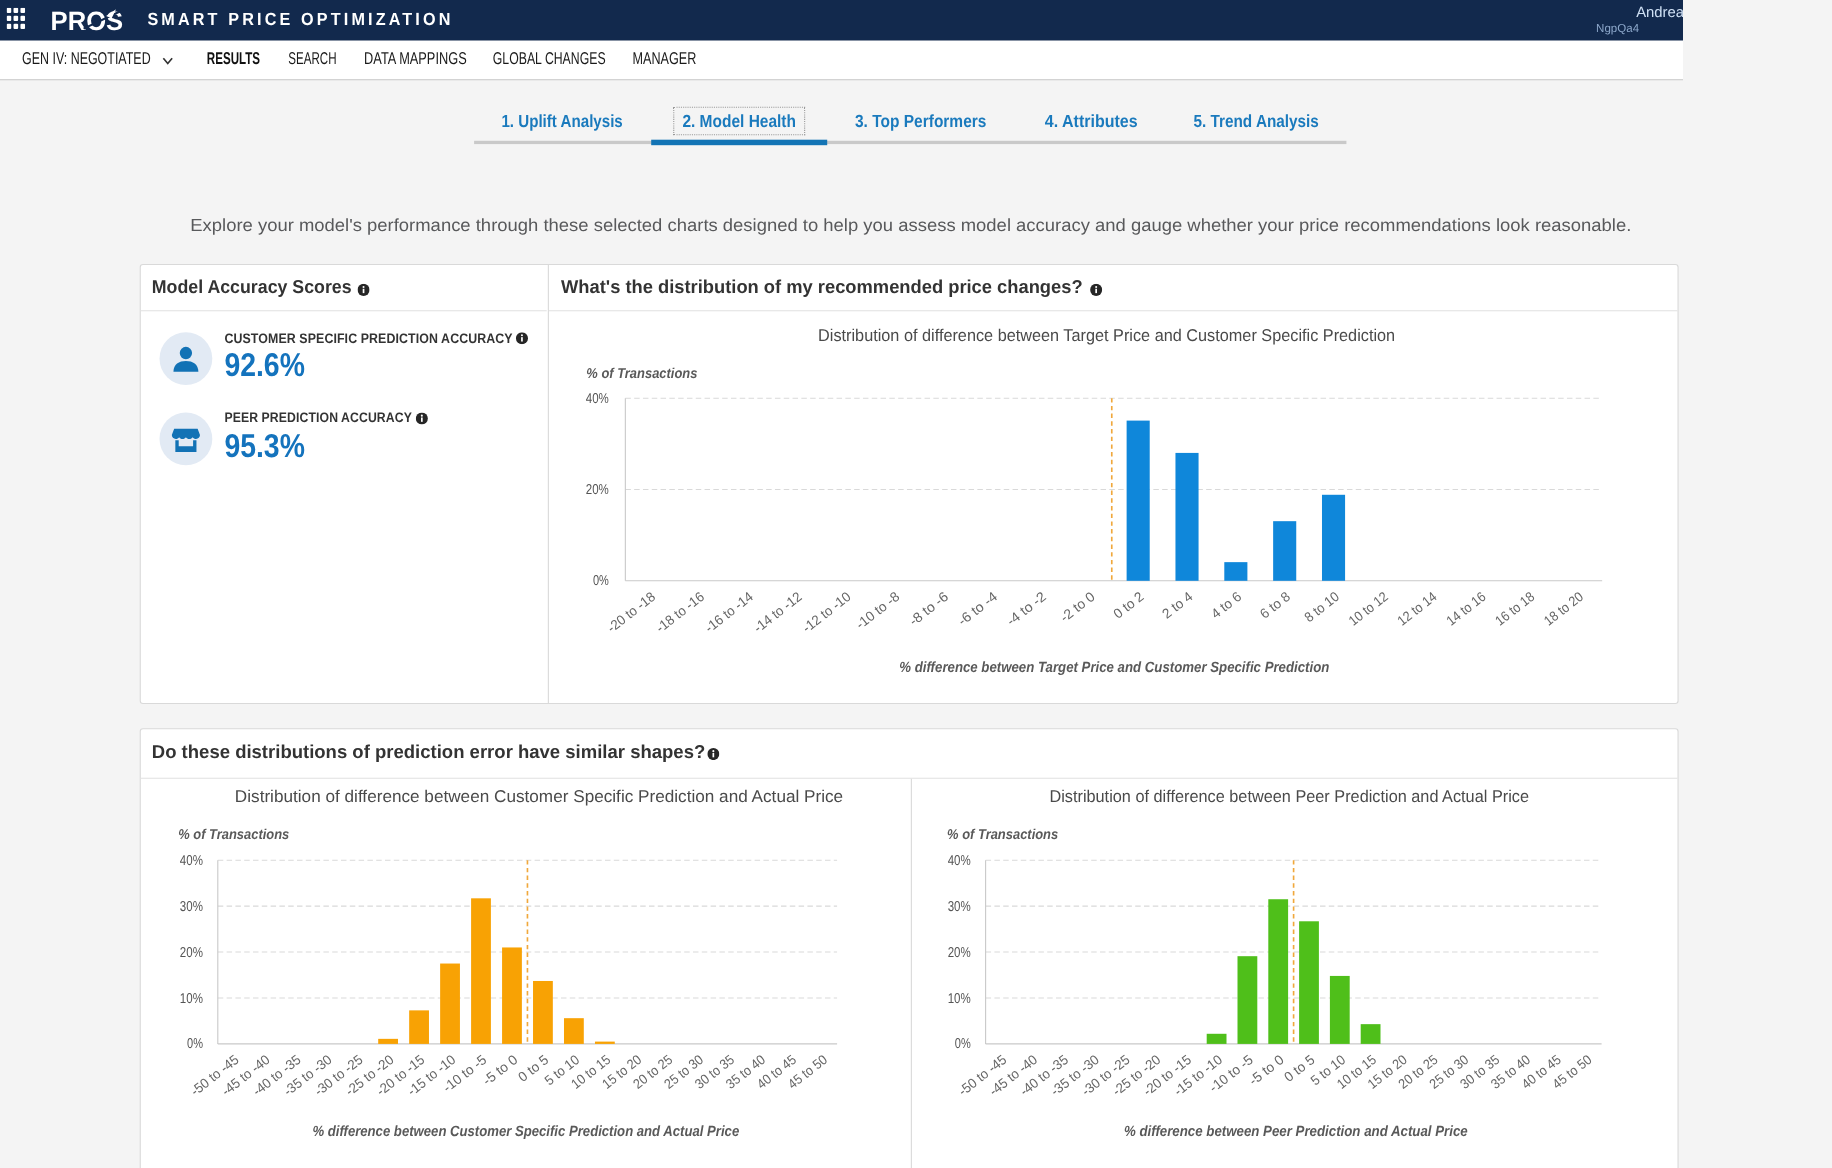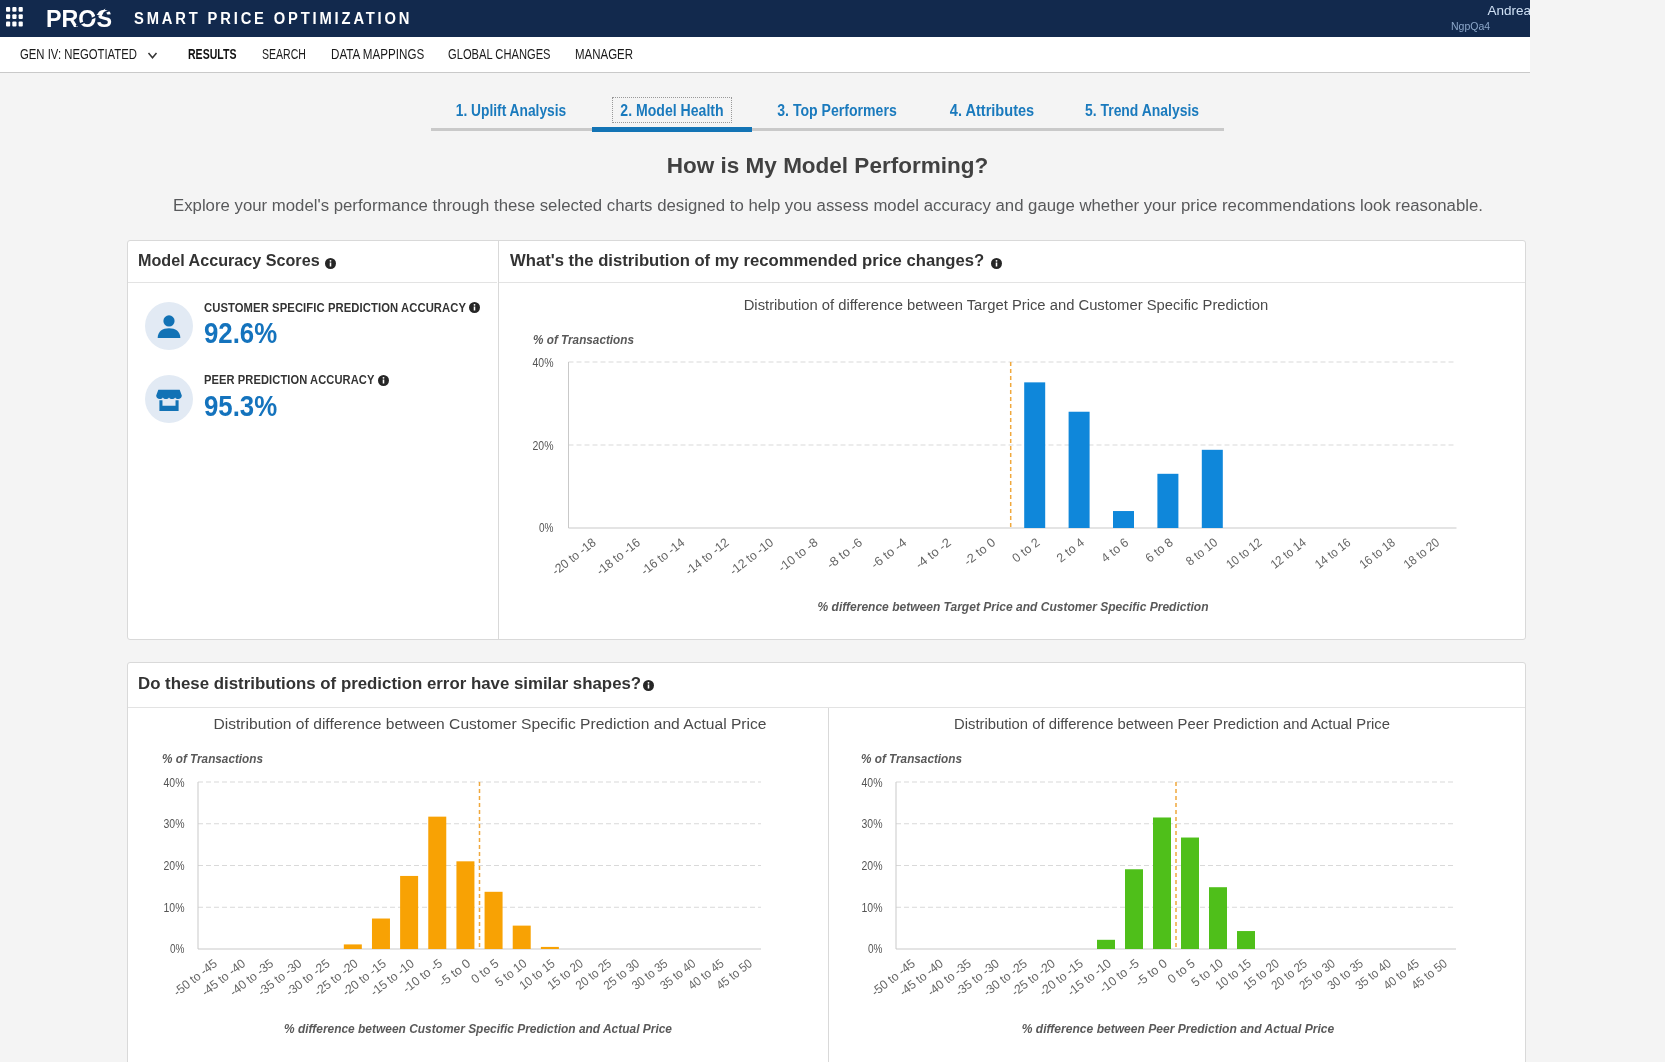--- a/index.html
+++ b/index.html
@@ -51,21 +51,20 @@
 
 <div class="abs" style="left:431px;top:128px;width:793px;height:3px;background:#c9c9c9"></div>
 <div class="abs" style="left:591.5px;top:127px;width:160px;height:5px;background:#1374b5"></div>
 <div class="abs" style="left:611.5px;top:96.5px;width:120px;height:26px;border:1px dotted #999"></div>
 <div class="abs" style="left:110.5px;top:101.8px;width:800px;text-align:center;font-size:16px;font-weight:700;color:#1a7abd;white-space:pre;transform:scaleX(0.86);">1. Uplift Analysis</div>
 <div class="abs" style="left:271.5px;top:101.8px;width:800px;text-align:center;font-size:16px;font-weight:700;color:#1a7abd;white-space:pre;transform:scaleX(0.88);">2. Model Health</div>
 <div class="abs" style="left:437px;top:101.8px;width:800px;text-align:center;font-size:16px;font-weight:700;color:#1a7abd;white-space:pre;transform:scaleX(0.88);">3. Top Performers</div>
 <div class="abs" style="left:592px;top:101.8px;width:800px;text-align:center;font-size:16px;font-weight:700;color:#1a7abd;white-space:pre;transform:scaleX(0.91);">4. Attributes</div>
 <div class="abs" style="left:742px;top:101.8px;width:800px;text-align:center;font-size:16px;font-weight:700;color:#1a7abd;white-space:pre;transform:scaleX(0.87);">5. Trend Analysis</div>
 
-<div class="abs" style="left:427.5px;top:153px;width:800px;text-align:center;font-size:22.5px;font-weight:700;color:#414141;white-space:pre;">How is My Model Performing?</div>
 <div class="abs" style="left:127.5px;top:196.5px;width:1400px;text-align:center;font-size:16px;color:#58595b;white-space:pre;transform:scaleX(1.048)">Explore your model's performance through these selected charts designed to help you assess model accuracy and gauge whether your price recommendations look reasonable.</div>
 
 <div class="abs" style="left:127px;top:240px;width:1399px;height:400px;background:#fff;border:1px solid #d9d9d9;border-radius:3px"></div>
 <div class="abs" style="left:497.5px;top:240px;width:1px;height:400px;background:#d9d9d9"></div>
 <div class="abs" style="left:128px;top:282px;width:369px;height:1px;background:#e3e3e3"></div>
 <div class="abs" style="left:499px;top:282px;width:1026px;height:1px;background:#e3e3e3"></div>
 <div class="abs" style="left:138px;top:250.5px;font-size:17px;font-weight:700;color:#333;white-space:pre;transform:scaleX(0.95);transform-origin:left top;">Model Accuracy Scores</div>
 <svg style="position:absolute;left:324.5px;top:257.5px" width="11" height="11" viewBox="0 0 20 20">
       <circle cx="10" cy="10" r="10" fill="#262626"></circle>
       <rect x="8.6" y="8.2" width="2.8" height="7.2" fill="#fff"></rect>

